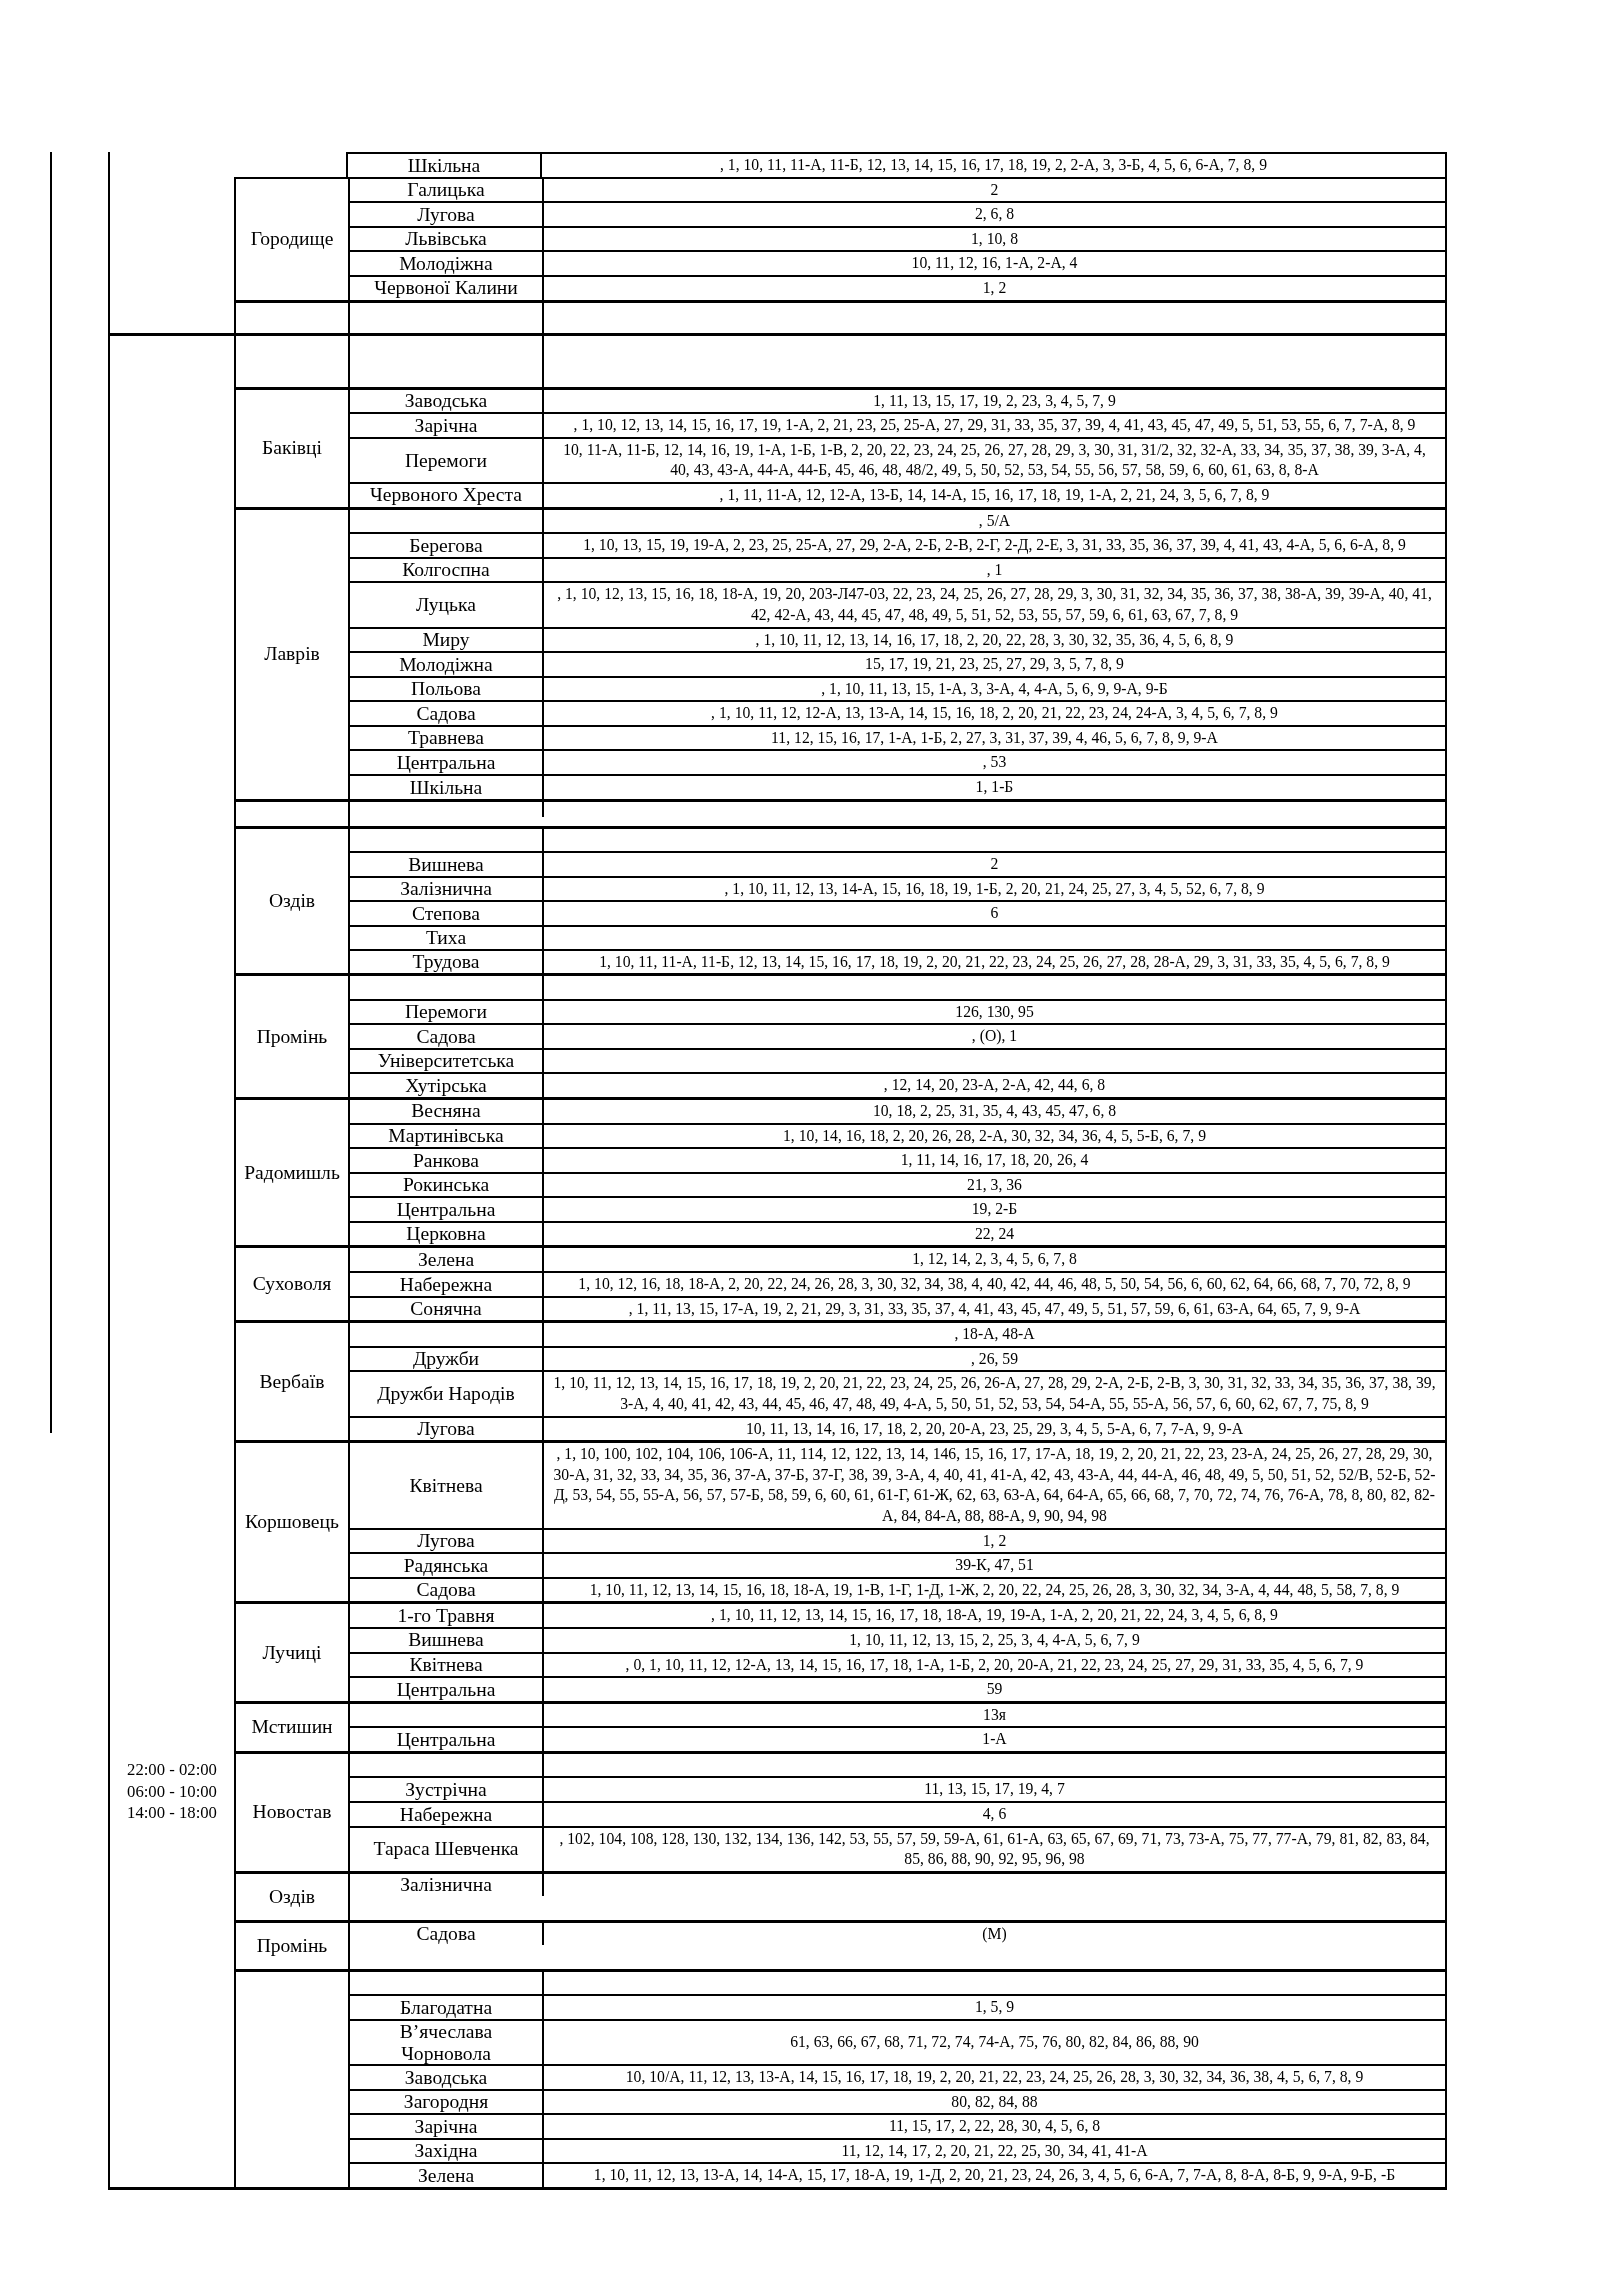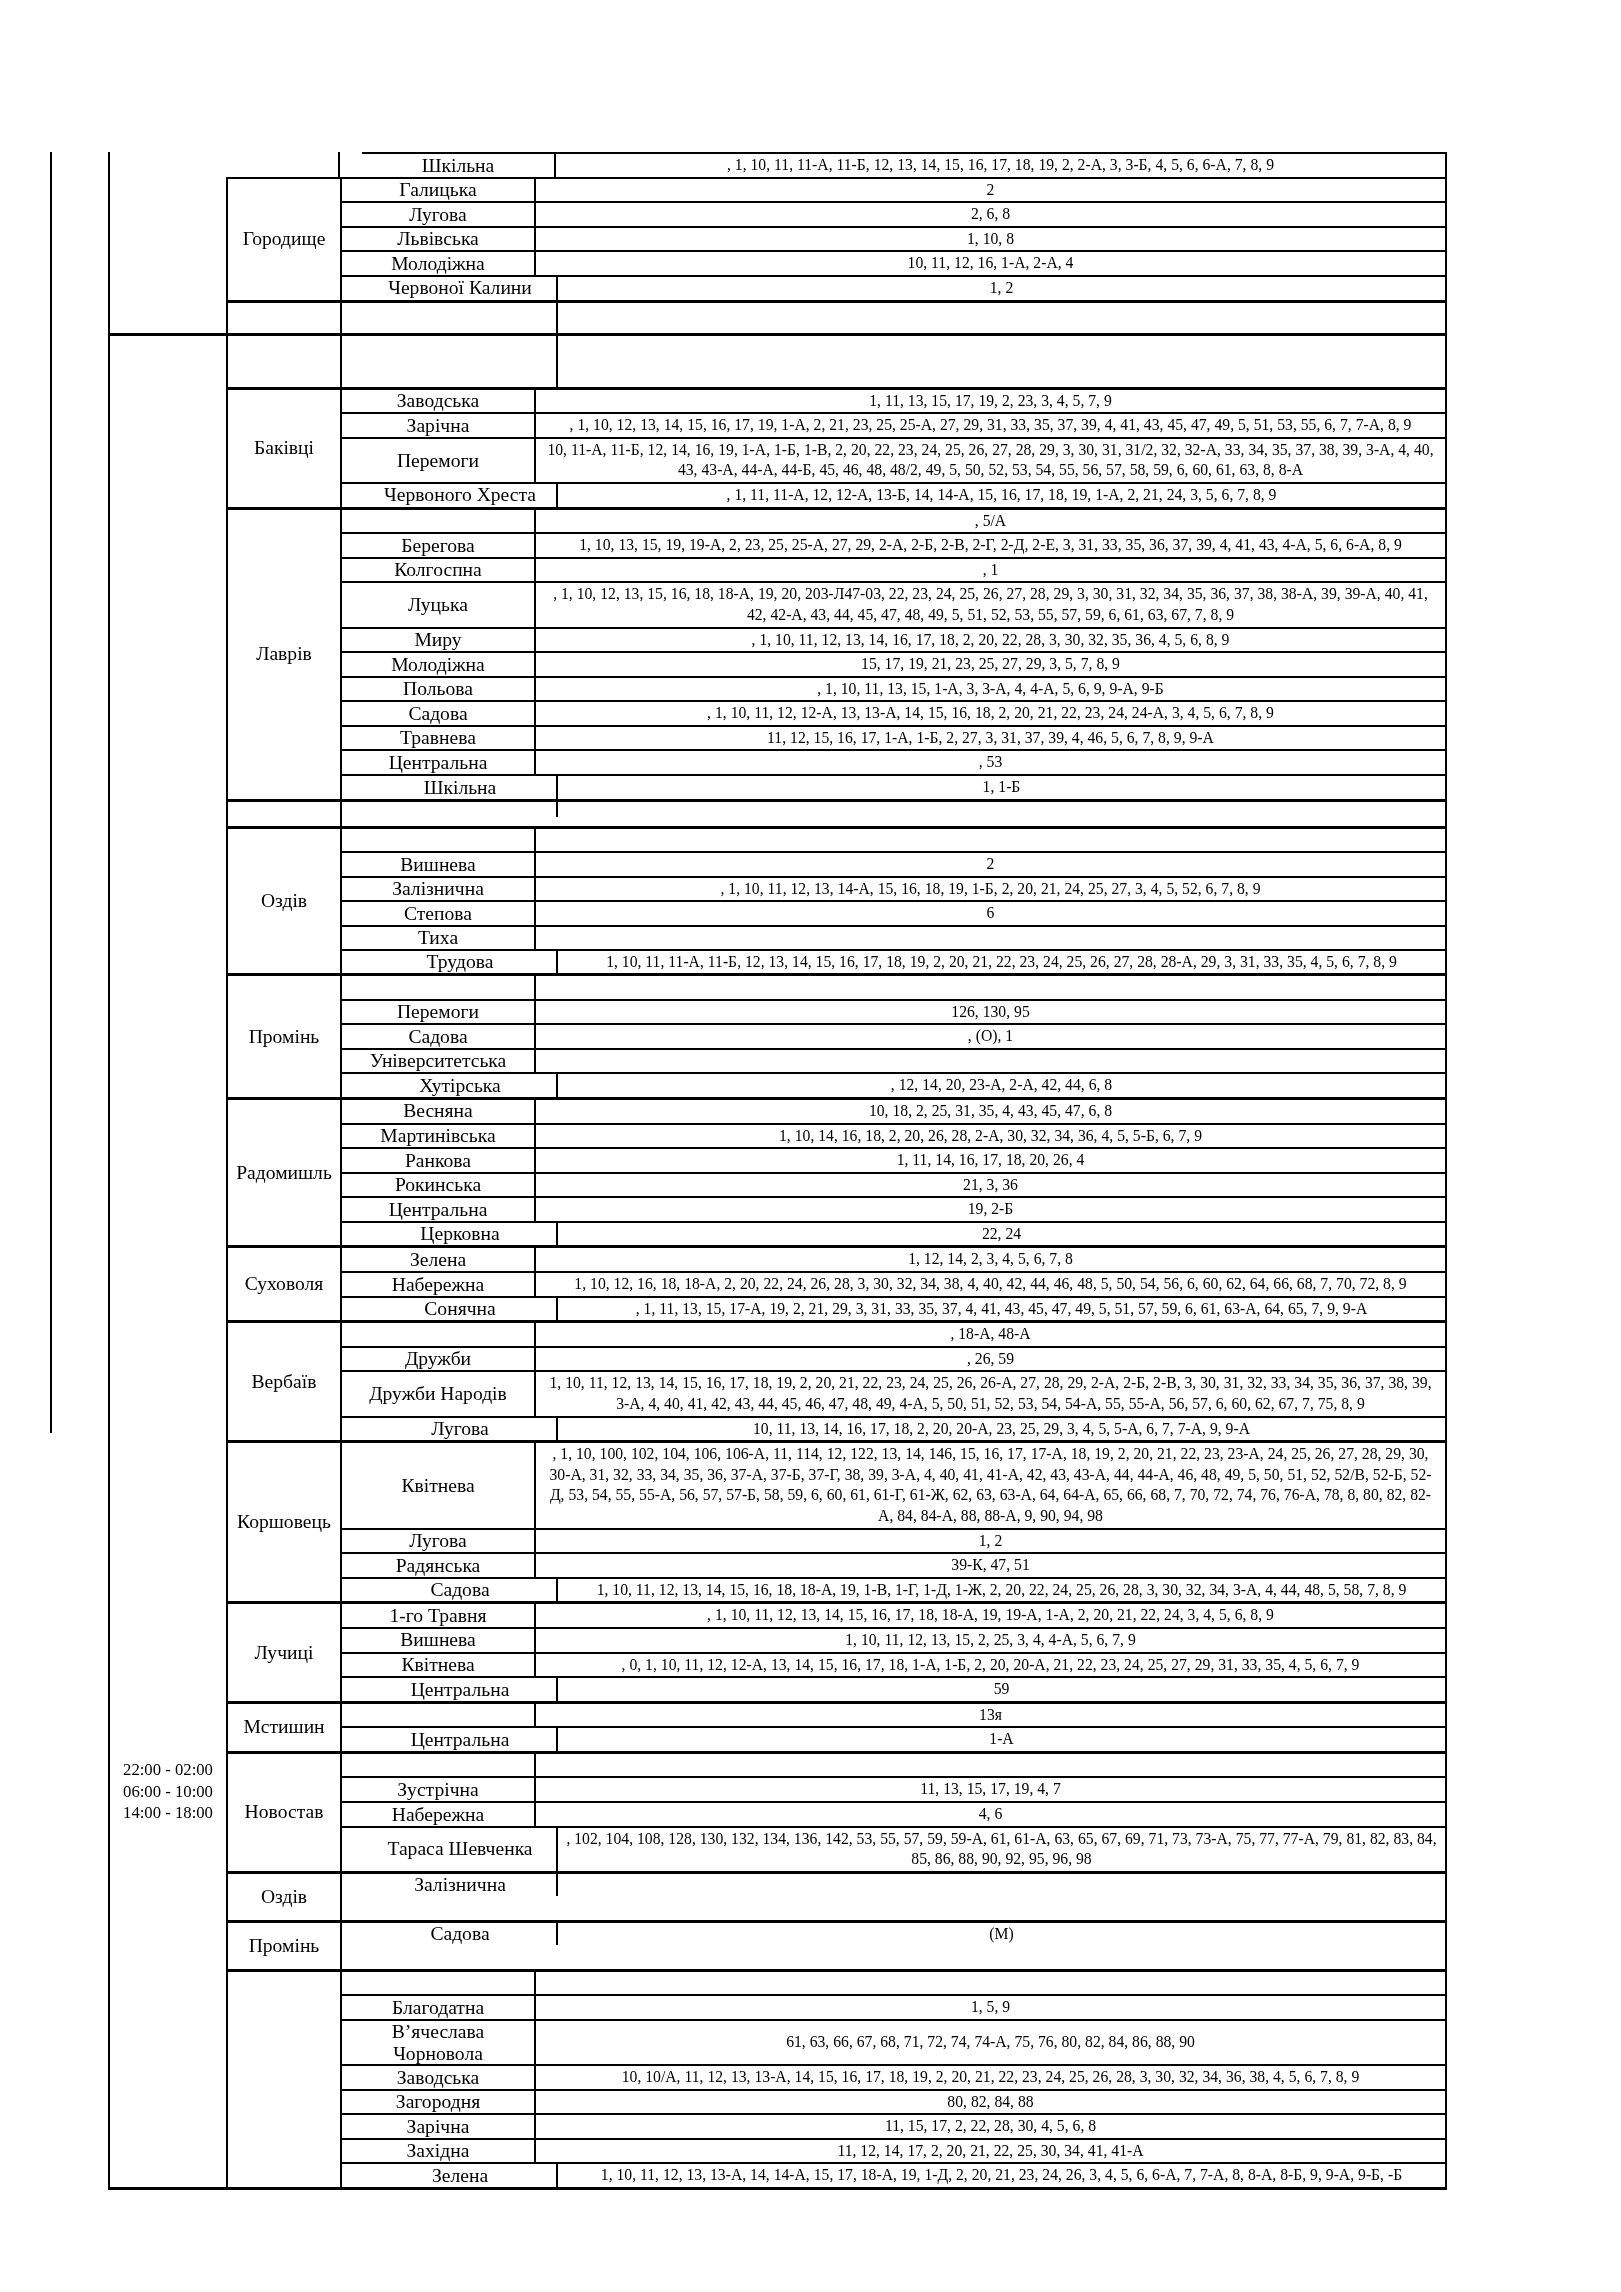--- a/index.html
+++ b/index.html
@@ -3,34 +3,34 @@
 <meta charset="utf-8">
 <style>
   html,body{margin:0;padding:0;background:#fff;}
   body{width:1621px;height:2293px;position:relative;font-family:"Liberation Serif",serif;color:#000;}
   #page{position:absolute;inset:0;background:#fff;}
   
   #leftline{position:absolute;left:50px;top:152px;width:2px;height:1281px;background:#000;}
   
   #tbl{position:absolute;left:108px;top:152px;width:1339px;display:flex;box-sizing:border-box;
        border-left:2px solid #000;border-right:2.9px solid #000;border-bottom:3.9px solid #000;}
-  #timecol{flex:0 0 116px;width:116px;position:relative;}
+  #timecol{flex:0 0 116px;width:116px;position:relative;padding-left:8px;}
   #times{position:absolute;top:1607px;left:0;width:100%;text-align:center;font-size:16.7px;line-height:21.6px;white-space:nowrap;}
   #groupline{position:absolute;left:0;top:181px;width:100%;height:2.9px;background:#000;z-index:3;}
   #sections{flex:1;display:flex;flex-direction:column;}
   .section{display:flex;border-bottom:3.9px solid #000;}
   .section:last-child{border-bottom:none;font-family:Liberation Serif, serif;}
   .section.sec-top{border-bottom:2px solid #000;}
   .village{flex:0 0 108px;width:108px;border-left:2px solid #000;border-right:2px solid #000;
            display:flex;align-items:center;justify-content:center;font-size:19.6px;text-align:center;padding:12px 2px;}
   .sec-top .village{border-left:none;}
   .sec-top .street,.sec-top .nums{border-top:2.9px solid #000;}
   .rows{flex:1;display:flex;flex-direction:column;}
   .row{display:flex;border-bottom:2px solid #000;}
-  .row:last-child{border-bottom:none;padding-left:22px;}
+  .row:last-child{border-bottom:none;}
   .street{flex:0 0 194px;width:194px;border-right:2px solid #000;display:flex;align-items:center;justify-content:center;
           font-size:19.6px;text-align:center;line-height:21.6px;padding:0 2.9px;box-sizing:border-box;}
   .nums{flex:1;display:flex;align-items:center;justify-content:center;font-size:15.7px;line-height:20.6px;
         text-align:center;padding:1px 7.8px;box-sizing:border-box;min-height:22.5px;}
   .gap .row{min-height:84px;}
   .sp .row{min-height:15.7px;}
   .sp .nums{min-height:15.7px;}
 </style>
 </head>
 <body>

